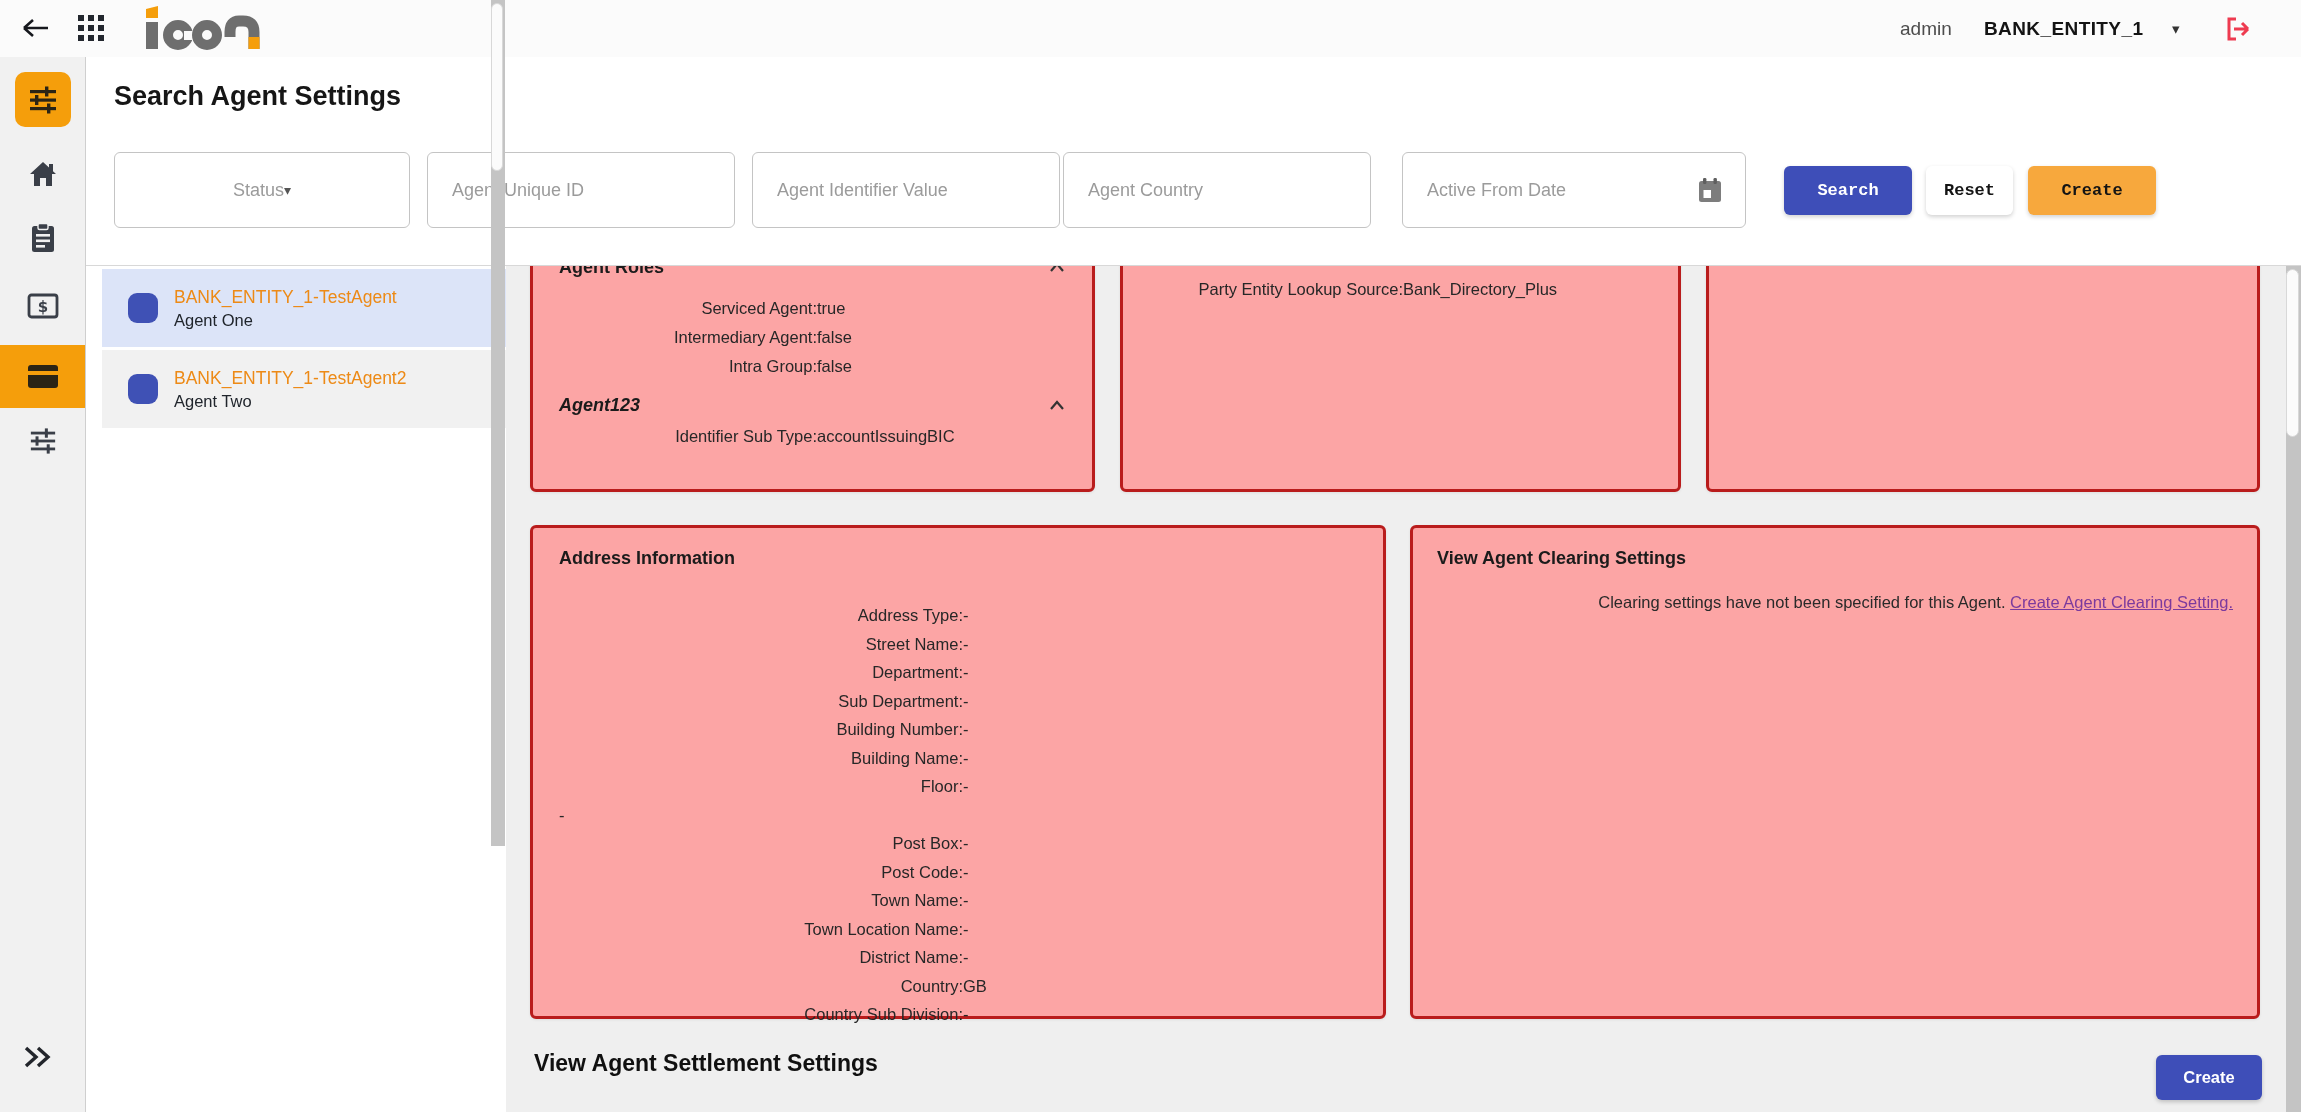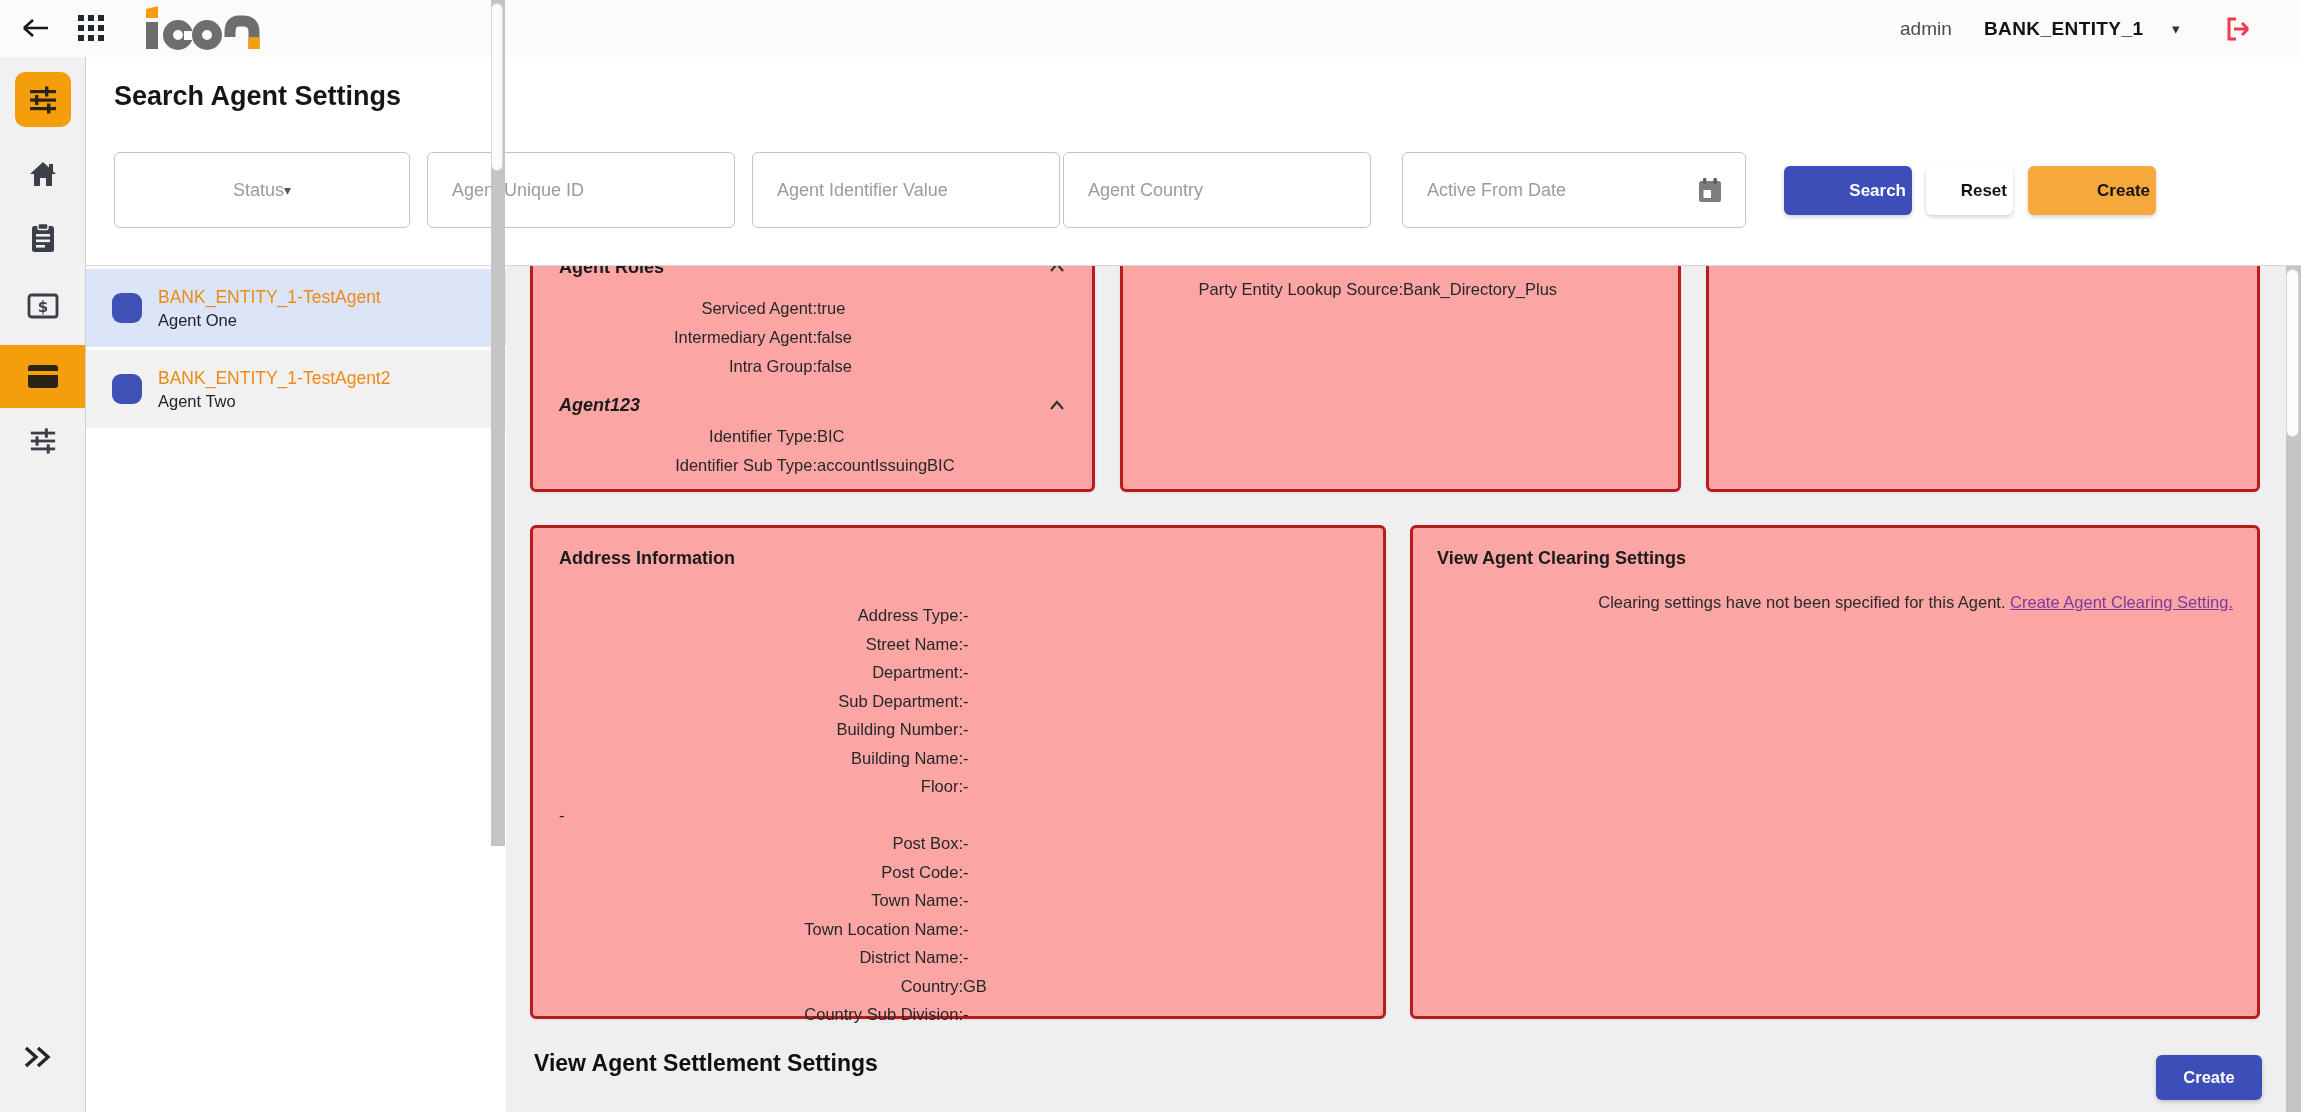--- a/index.html
+++ b/index.html
@@ -28,28 +28,28 @@
   .page-title{position:absolute;left:28px;top:24px;font-size:27px;font-weight:bold;color:#161616;}
   .field{position:absolute;top:95px;height:76px;background:#fff;border:1px solid #c4c4c4;border-radius:6px;
          box-sizing:border-box;display:flex;align-items:center;padding:0 22px;font-size:18px;color:#9b9b9b;}
   .field input{border:none;outline:none;width:100%;font-size:18px;color:#333;background:transparent;font-family:inherit;}
   .field input::placeholder{color:#9b9b9b;}
   .f-status{left:28px;width:296px;justify-content:center;cursor:pointer;}
   .f-uid{left:341px;width:308px;}
   .f-idv{left:666px;width:308px;}
   .f-ctry{left:977px;width:308px;}
   .f-date{left:1316px;width:344px;justify-content:space-between;}
-  .btn{position:absolute;top:109px;height:49px;border:none;border-radius:6px;font-family:Liberation Sans, sans-serif;
-       font-size:17px;font-weight:bold;cursor:pointer;box-shadow:0 2px 4px rgba(0,0,0,.18);text-align:right;}
+  .btn{position:absolute;top:109px;height:49px;border:none;border-radius:6px;font-family:Liberation Mono, monospace;
+       font-size:17px;font-weight:bold;cursor:pointer;box-shadow:0 2px 4px rgba(0,0,0,.18);}
   .btn-search{left:1698px;width:128px;background:#3E4EB8;color:#fff;}
   .btn-reset{left:1840px;width:87px;background:#ffffff;color:#141414;}
   .btn-create{left:1942px;width:128px;background:#F7A83D;color:#141414;}
   
   .list-panel{position:absolute;left:86px;top:266px;width:420px;height:846px;background:#ffffff;}
-  .list-item{position:absolute;left:0;width:484px;height:78px;display:flex;align-items:center;cursor:pointer;}
+  .list-item{position:absolute;left:16px;width:484px;height:78px;display:flex;align-items:center;cursor:pointer;}
   .li-0{top:3px;background:#dce4f8;}
   .li-1{top:84px;background:#f1f1f1;}
   .li-icon{width:30px;height:30px;border-radius:9px;background:#3F51B5;margin-left:26px;flex:0 0 auto;}
   .li-text{margin-left:16px;}
   .li-title{font-size:17.5px;color:#ED8A16;line-height:24px;}
   .li-sub{font-size:16.5px;color:#20252c;line-height:23px;}
   .vscroll{position:absolute;top:0;width:14px;height:846px;background:#c4c4c4;}
   .vscroll .thumb{position:absolute;left:0;top:3px;width:12px;height:168px;background:#fbfbfb;
                   border:1px solid #d8d8d8;border-radius:7px;box-sizing:border-box;cursor:pointer;}
   .list-scroll{left:491px;}
@@ -254,24 +254,20 @@
         </div>
       </div>
       <div class="sec-title mt14">
         <span>Agent123</span>
         <svg class="chev" viewBox="0 0 18 18">
           <path d="M3 12 L9 5 L15 12" stroke="#333" stroke-width="2.2" fill="none"></path>
         </svg>
       </div>
       <div style="margin-top:6px;">
         <div class="kv">
-          <span class="k">Identifier Type:</span>
-          <span class="v">BIC</span>
-        </div>
-        <div class="kv">
           <span class="k">Identifier Sub Type:</span>
           <span class="v">accountIssuingBIC</span>
         </div>
       </div>
     </div>
 
     <div class="card card-b">
       <div class="kv">
         <span class="k" style="width:254px;">Party Entity Lookup Source:</span>
         <span class="v">Bank_Directory_Plus</span>

